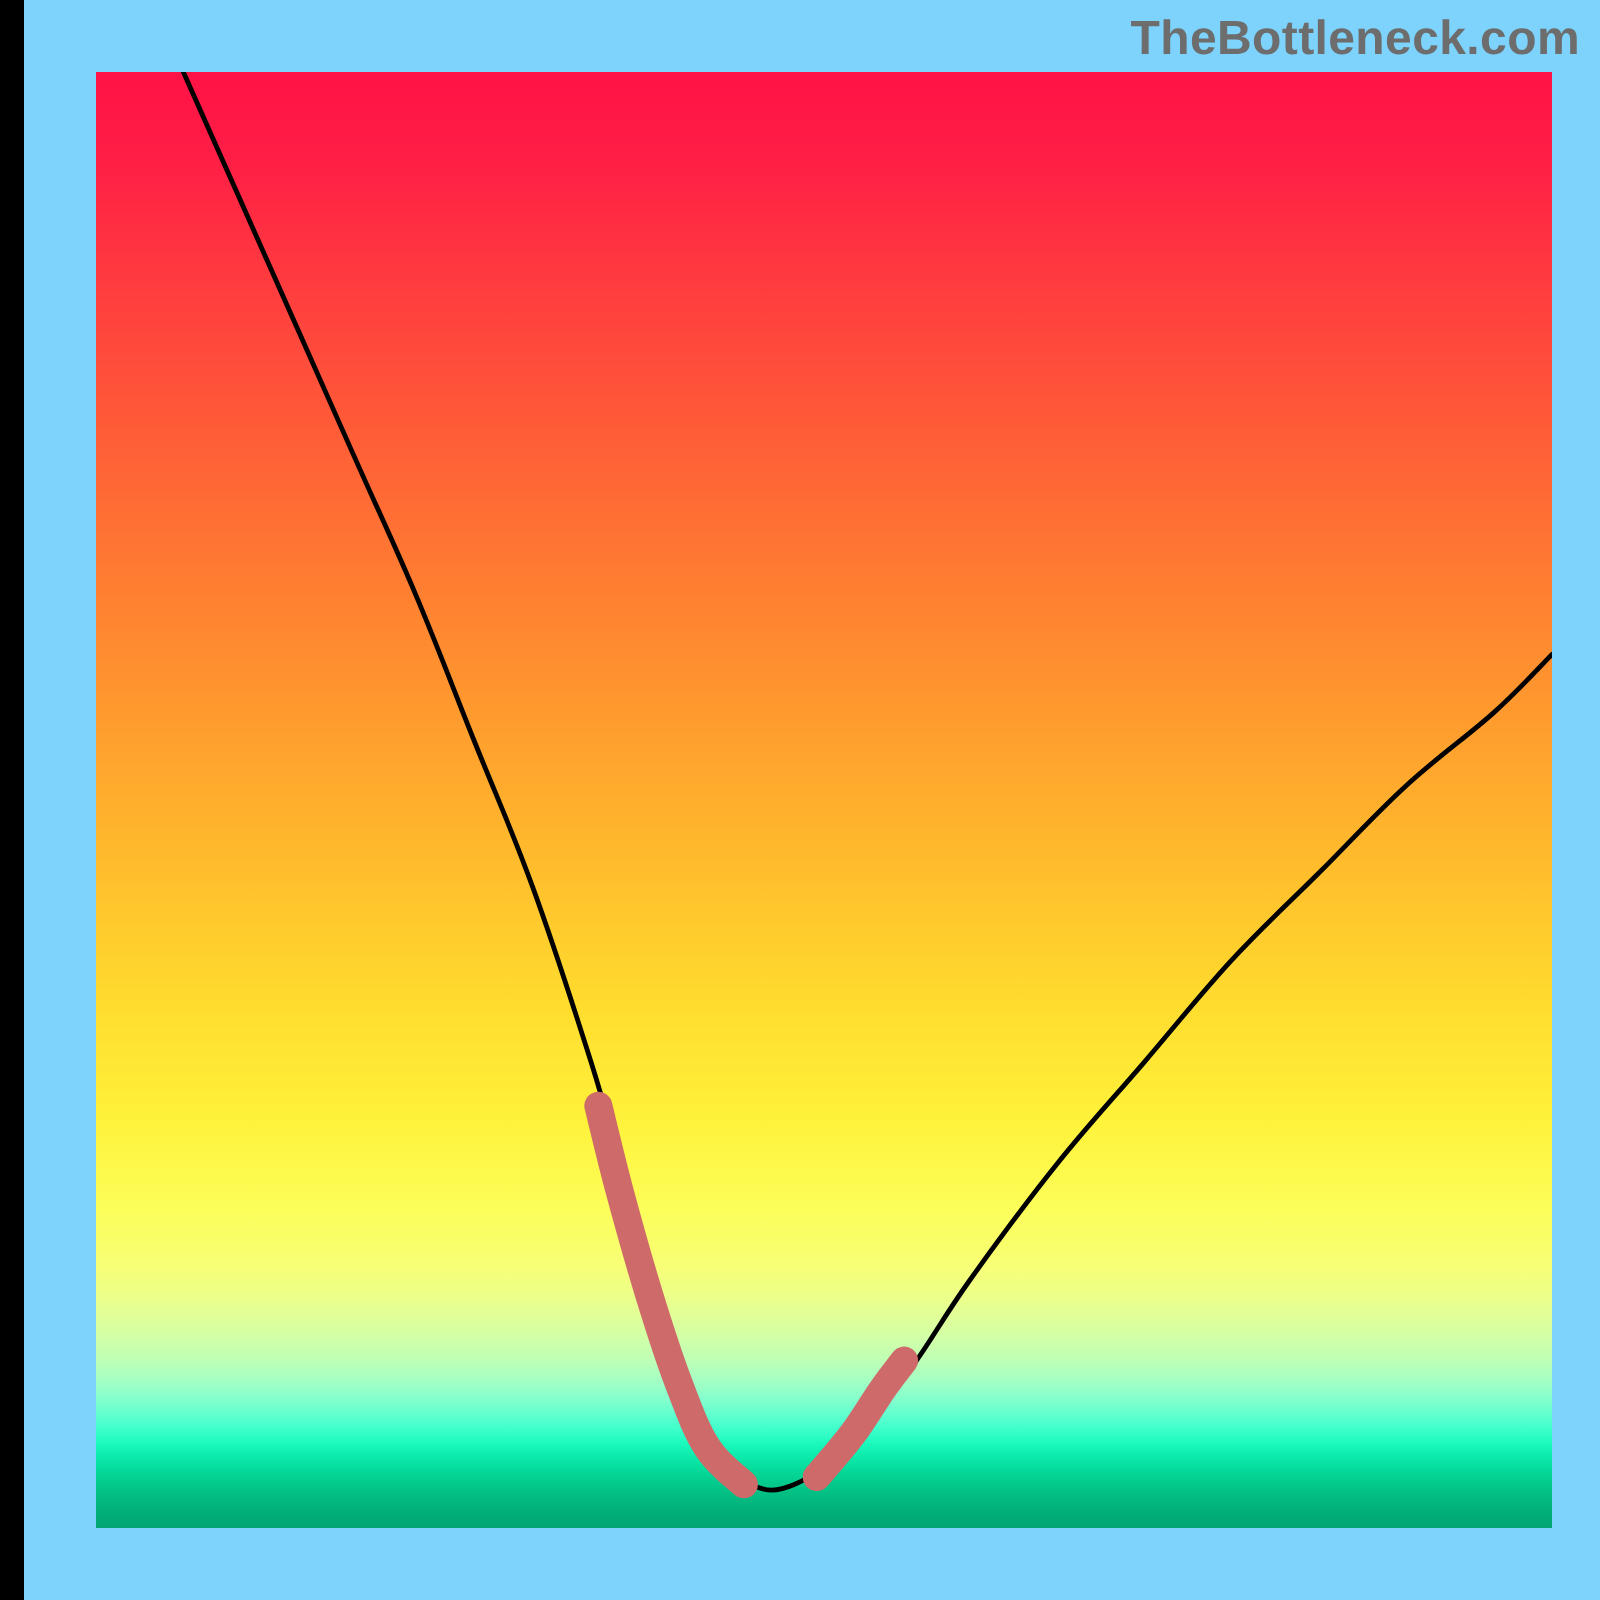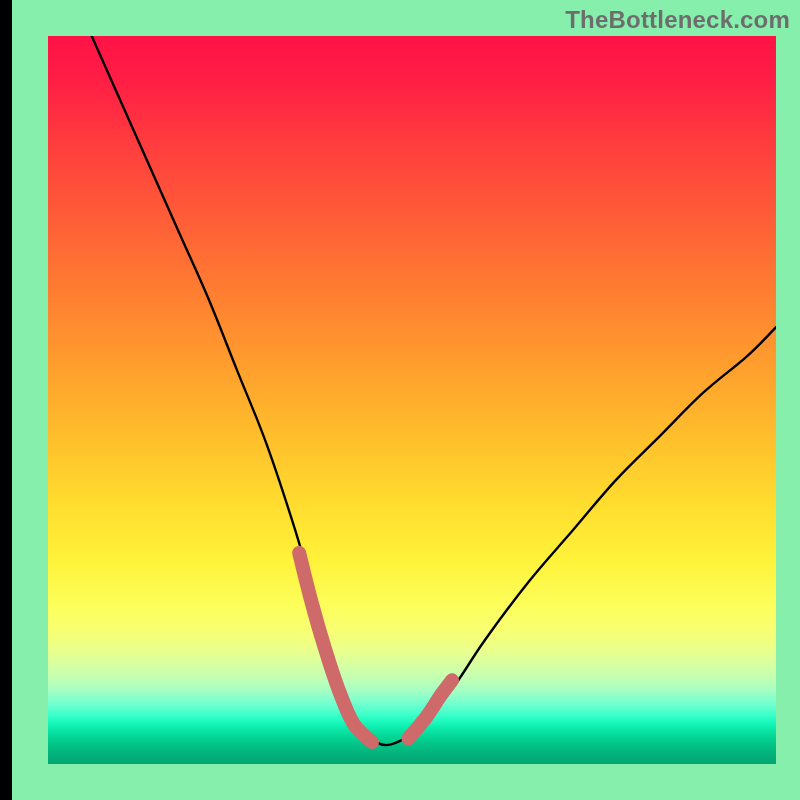--- a/index.html
+++ b/index.html
@@ -7,21 +7,21 @@
     padding: 0;
     width: 800px;
     height: 800px;
     background: #000;
     overflow: hidden;
     font-family: Arial, Helvetica, sans-serif;
   }
   .frame {
     position: absolute;
     inset: 0;
-    background: #86efac;
+    background: #7dd3fc;
     margin-left: 12px;
   }
   .plot-area {
     position: absolute;
     left: 36px;
     top: 36px;
     width: 728px;
     height: 728px;
     overflow: hidden;
   }

